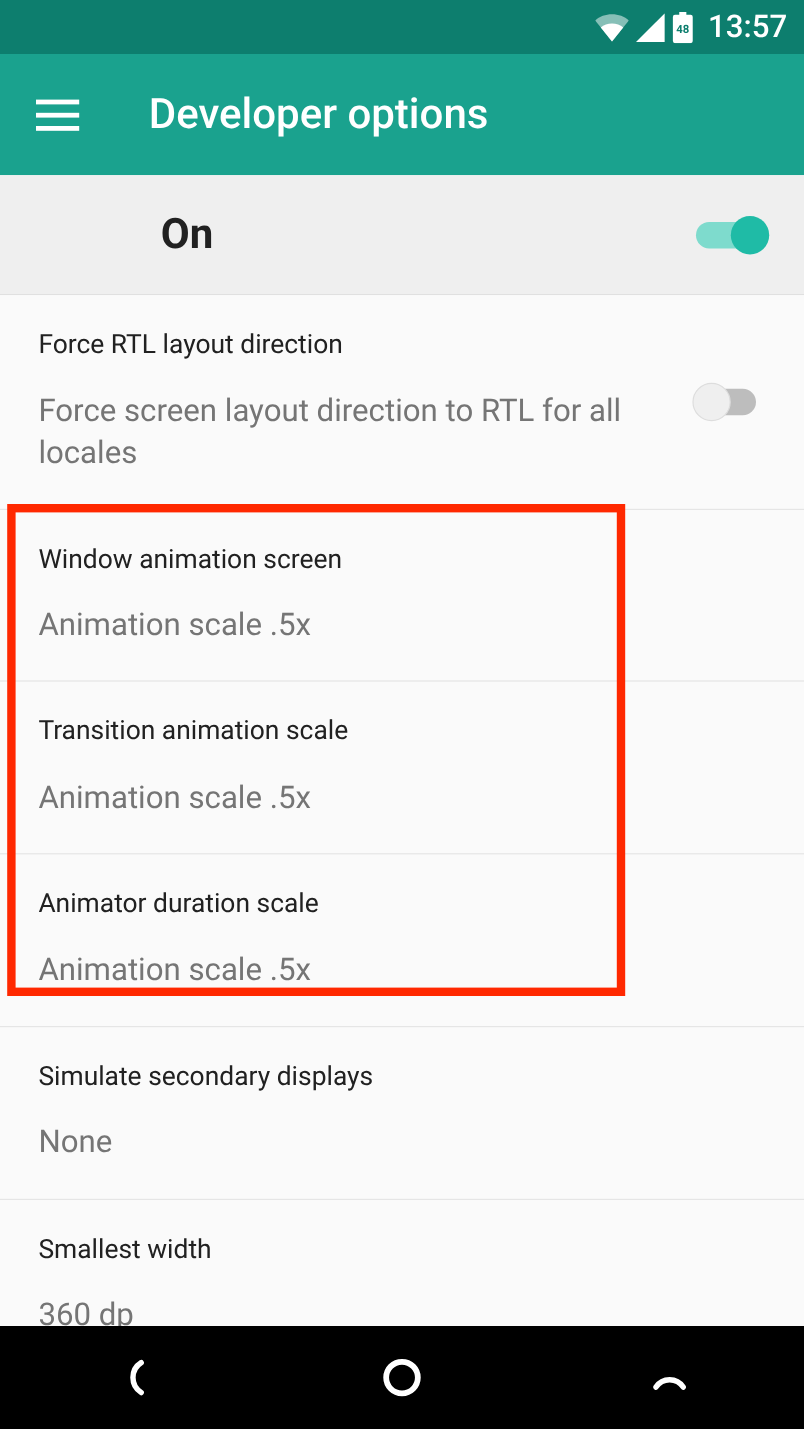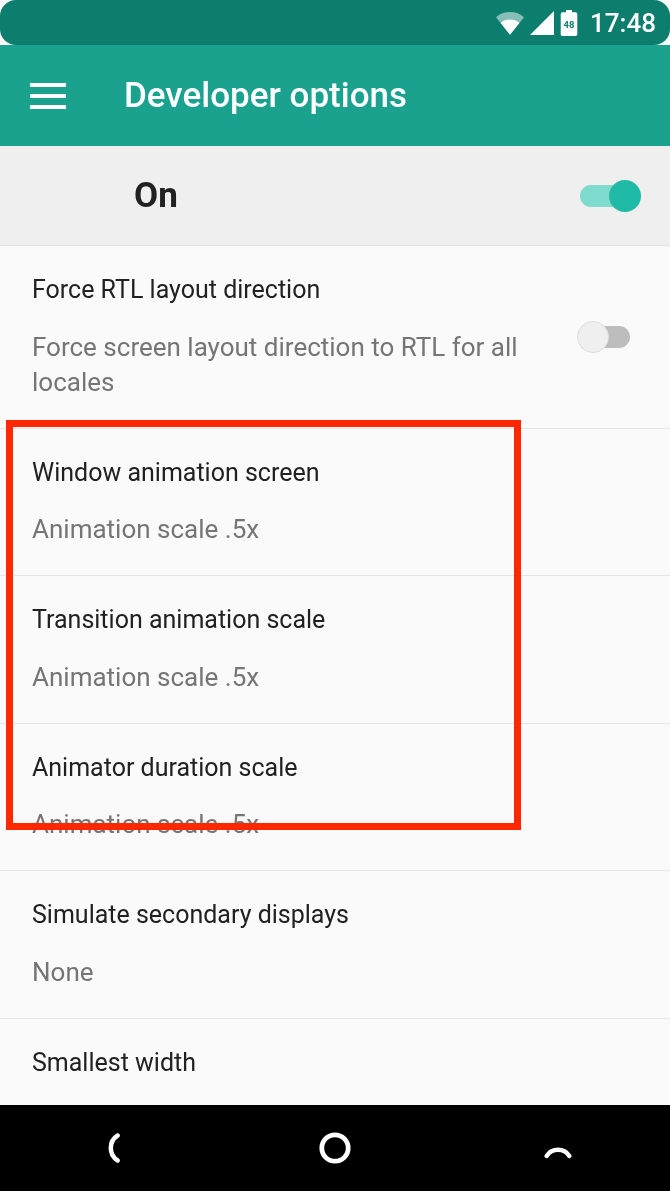--- a/index.html
+++ b/index.html
@@ -16,21 +16,20 @@
       position: relative;
     }
     .status-bar {
       height: 45px;
       background: #0d7e6e;
       display: flex;
       justify-content: flex-end;
       align-items: center;
       padding: 0 14px;
       gap: 8px;
-      border-radius: 16px;
     }
     .status-icons {
       display: flex;
       align-items: center;
       gap: 6px;
     }
     .status-time {
       color: white;
       font-size: 26px;
       font-weight: 500;
@@ -124,21 +123,21 @@
       justify-content: space-between;
       cursor: pointer;
       position: relative;
       min-height: 100px;
     }
     .setting-text {
       flex: 1;
       padding-right: 20px;
     }
     .setting-title {
-      font-size: 25px;
+      font-size: 22px;
       color: #212121;
       font-weight: 400;
       line-height: 1.3;
     }
     .setting-subtitle {
       font-size: 26px;
       color: #757575;
       margin-top: 23px;
       line-height: 1.35;
     }
@@ -178,21 +177,21 @@
       <path d="M12 20 L4 10 C8 6 16 6 20 10 Z" fill="#ffffff"></path>
     </svg>
     <svg width="24" height="24" viewBox="0 0 20 20">
       <path d="M0 20 L20 20 L20 0 Z" fill="#ffffff"></path>
     </svg>
     <svg width="18" height="26" viewBox="0 0 14 22">
       <rect x="0" y="2" width="14" height="20" rx="1.5" fill="#ffffff"></rect>
       <rect x="4.5" y="0" width="5" height="3" fill="#ffffff"></rect>
       <text x="7" y="15" font-size="8" fill="#0d7e6e" text-anchor="middle" font-weight="bold">48</text>
     </svg>
-    <span class="status-time">17:48</span>
+    <span class="status-time">13:57</span>
   </div>
 </div>
 
 <div class="app-bar">
   <div class="hamburger">
     <div class="hamburger-line"></div>
     <div class="hamburger-line"></div>
     <div class="hamburger-line"></div>
   </div>
   <div class="app-title">Developer options</div>

